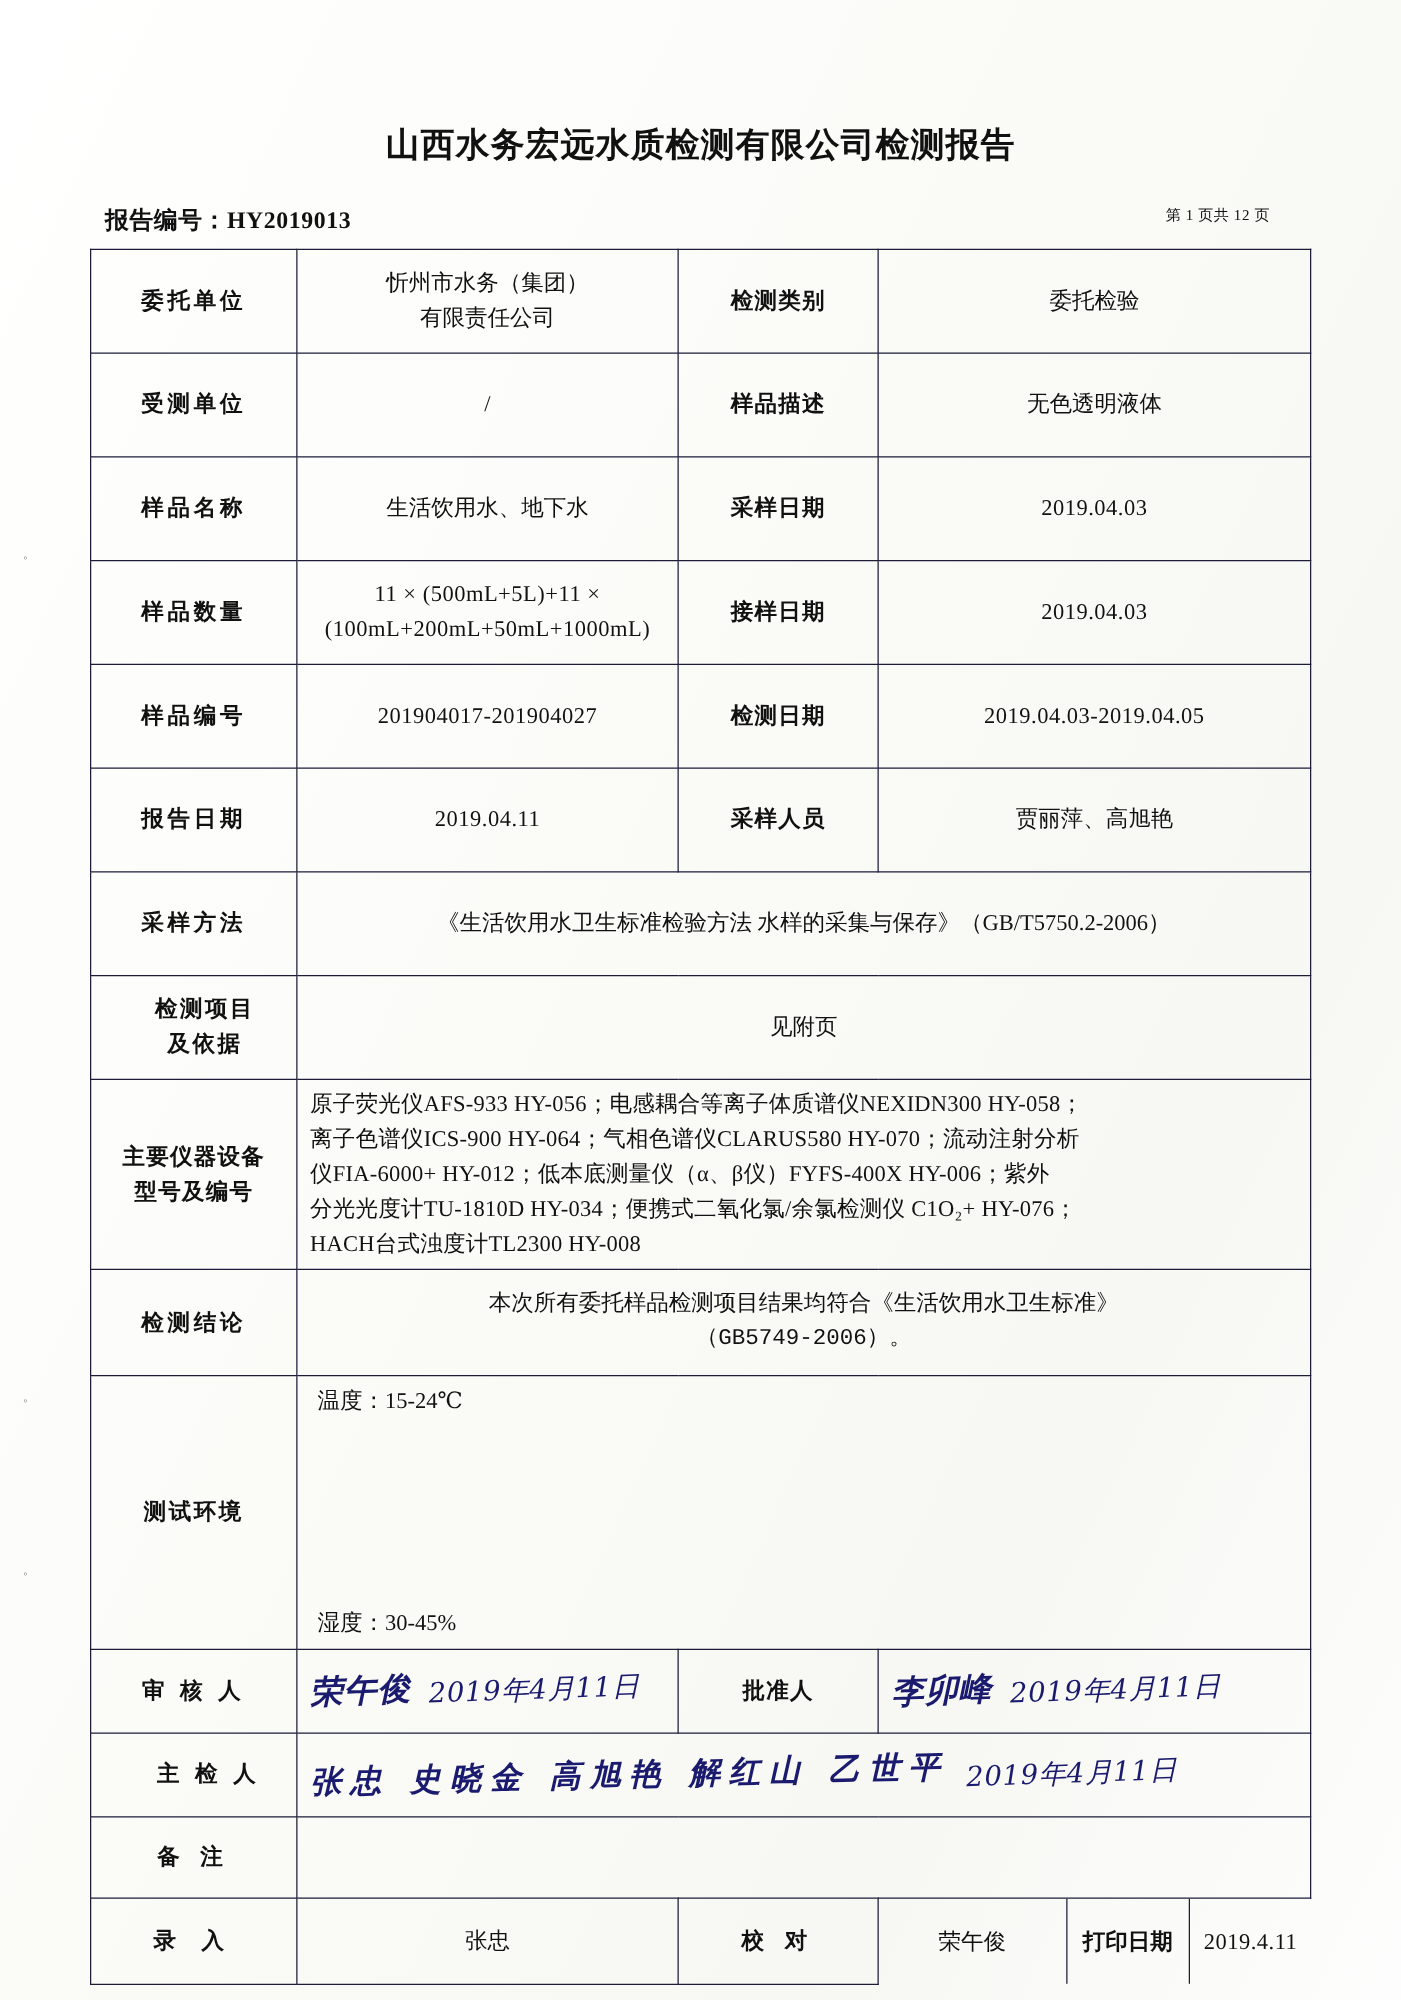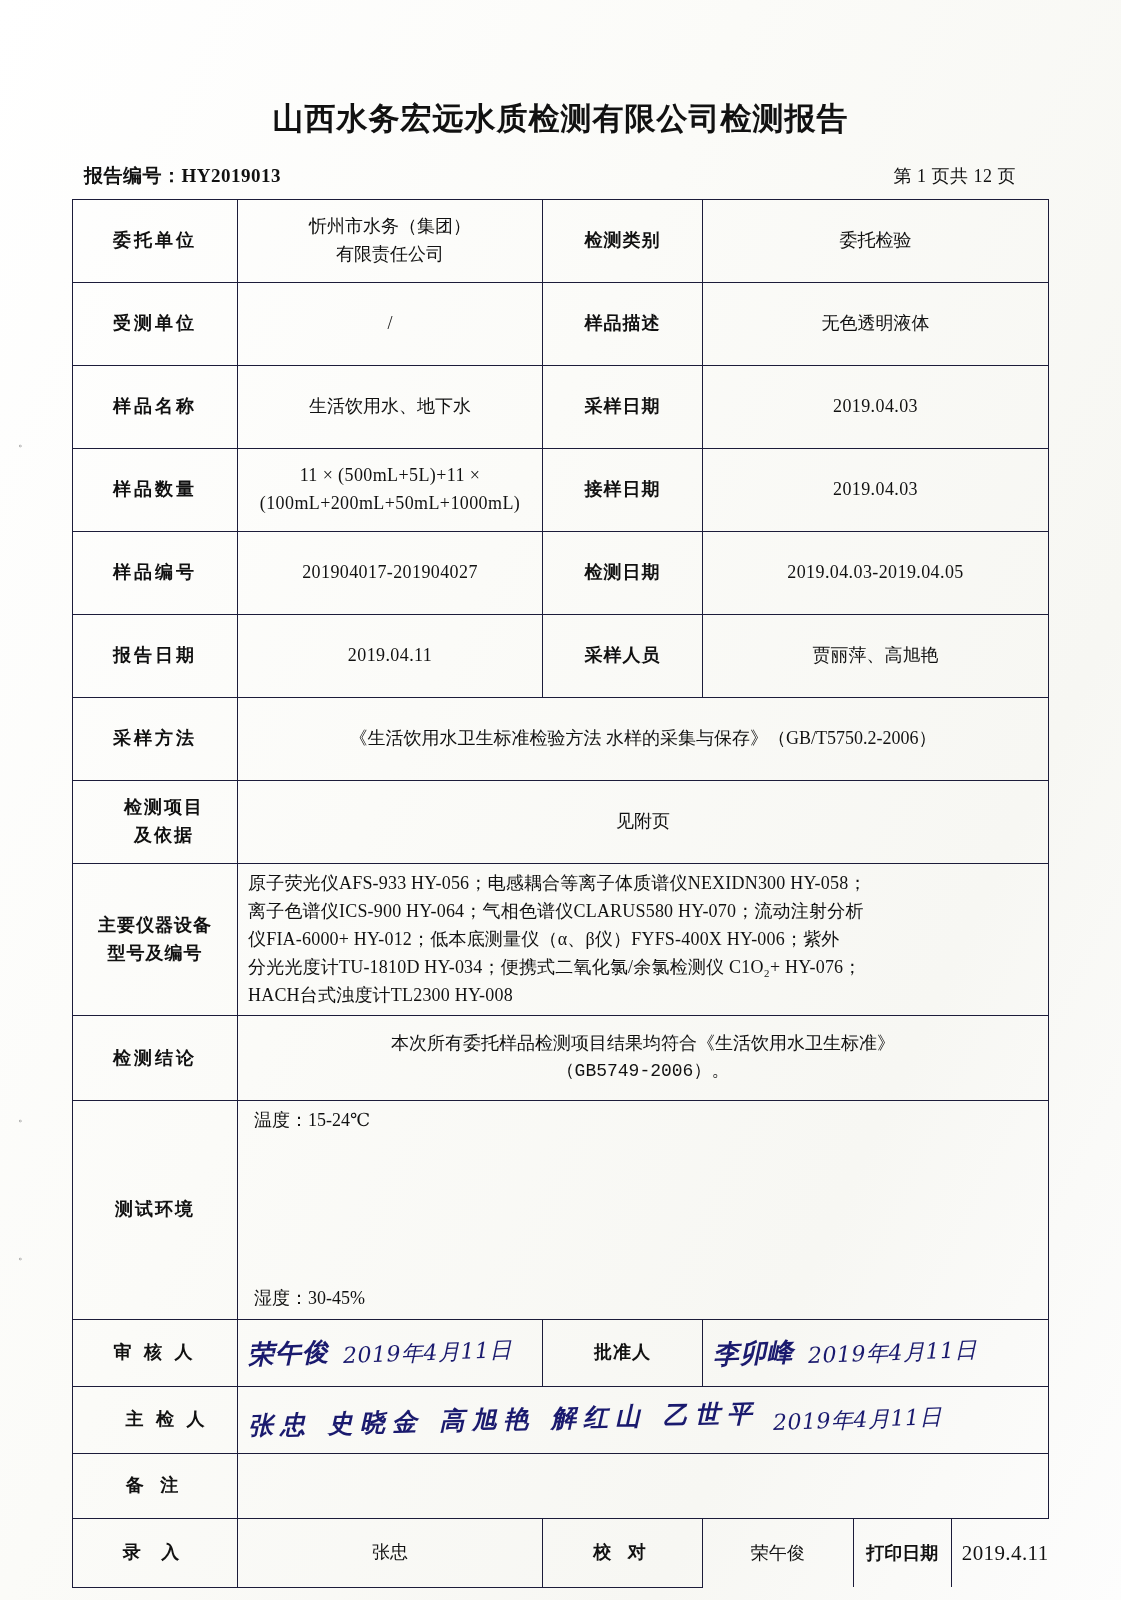--- a/index.html
+++ b/index.html
@@ -29,38 +29,38 @@
     left: 0; top: 0; right: 0; bottom: 0;
     background: linear-gradient(115deg, #ffffff 0%, #fbfbf8 40%, #f7f7f3 75%, #fdfdfd 100%);
     pointer-events: none;
   }
   .doc-title {
     position: absolute;
     top: 98px;
     left: 0;
     width: 1121px;
     text-align: center;
-    font-size: 31px;
+    font-size: 27px;
     font-weight: bold;
     letter-spacing: 1px;
     font-family: "DejaVu Sans", "Liberation Sans", sans-serif;
   }
   .report-no {
     position: absolute;
     top: 163px;
     left: 84px;
     font-size: 19px;
     font-weight: bold;
     letter-spacing: 0.5px;
   }
   .page-no {
     position: absolute;
     top: 164px;
     right: 105px;
-    font-size: 18px;
+    font-size: 12px;
     letter-spacing: 0.5px;
   }
   table.main {
     position: absolute;
     top: 199px;
     left: 72px;
     width: 976px;
     border-collapse: collapse;
     table-layout: fixed;
   }
@@ -322,21 +322,21 @@
               <td class="ctr" style="border:1.6px solid #1c1c3a; border-top:none; border-bottom:none; border-left:none; height:56px; font-size:18px;">荣午俊</td>
               <td style="padding:0; border:none;">
                 <table style="width:100%; border-collapse:collapse; table-layout:fixed;">
                   <colgroup>
                     <col style="width:50%">
                     <col style="width:50%">
                   </colgroup>
                   <tbody>
                         <tr>
                     <td class="ctr" style="border:1.6px solid #1c1c3a; border-top:none; border-bottom:none; border-left:none; font-size:18px; font-weight:bold; height:56px;">打印日期</td>
-                    <td class="ctr val-num" style="border:none; font-size:21px;text-align:center;">2019.4.11</td>
+                    <td class="ctr val-num" style="border:none; font-size:18px;text-align:center;">2019.4.11</td>
                   </tr>
                 </tbody>
                     </table>
               </td>
             </tr>
           </tbody>
             </table>
         </td>
       </tr>
     </tbody>

